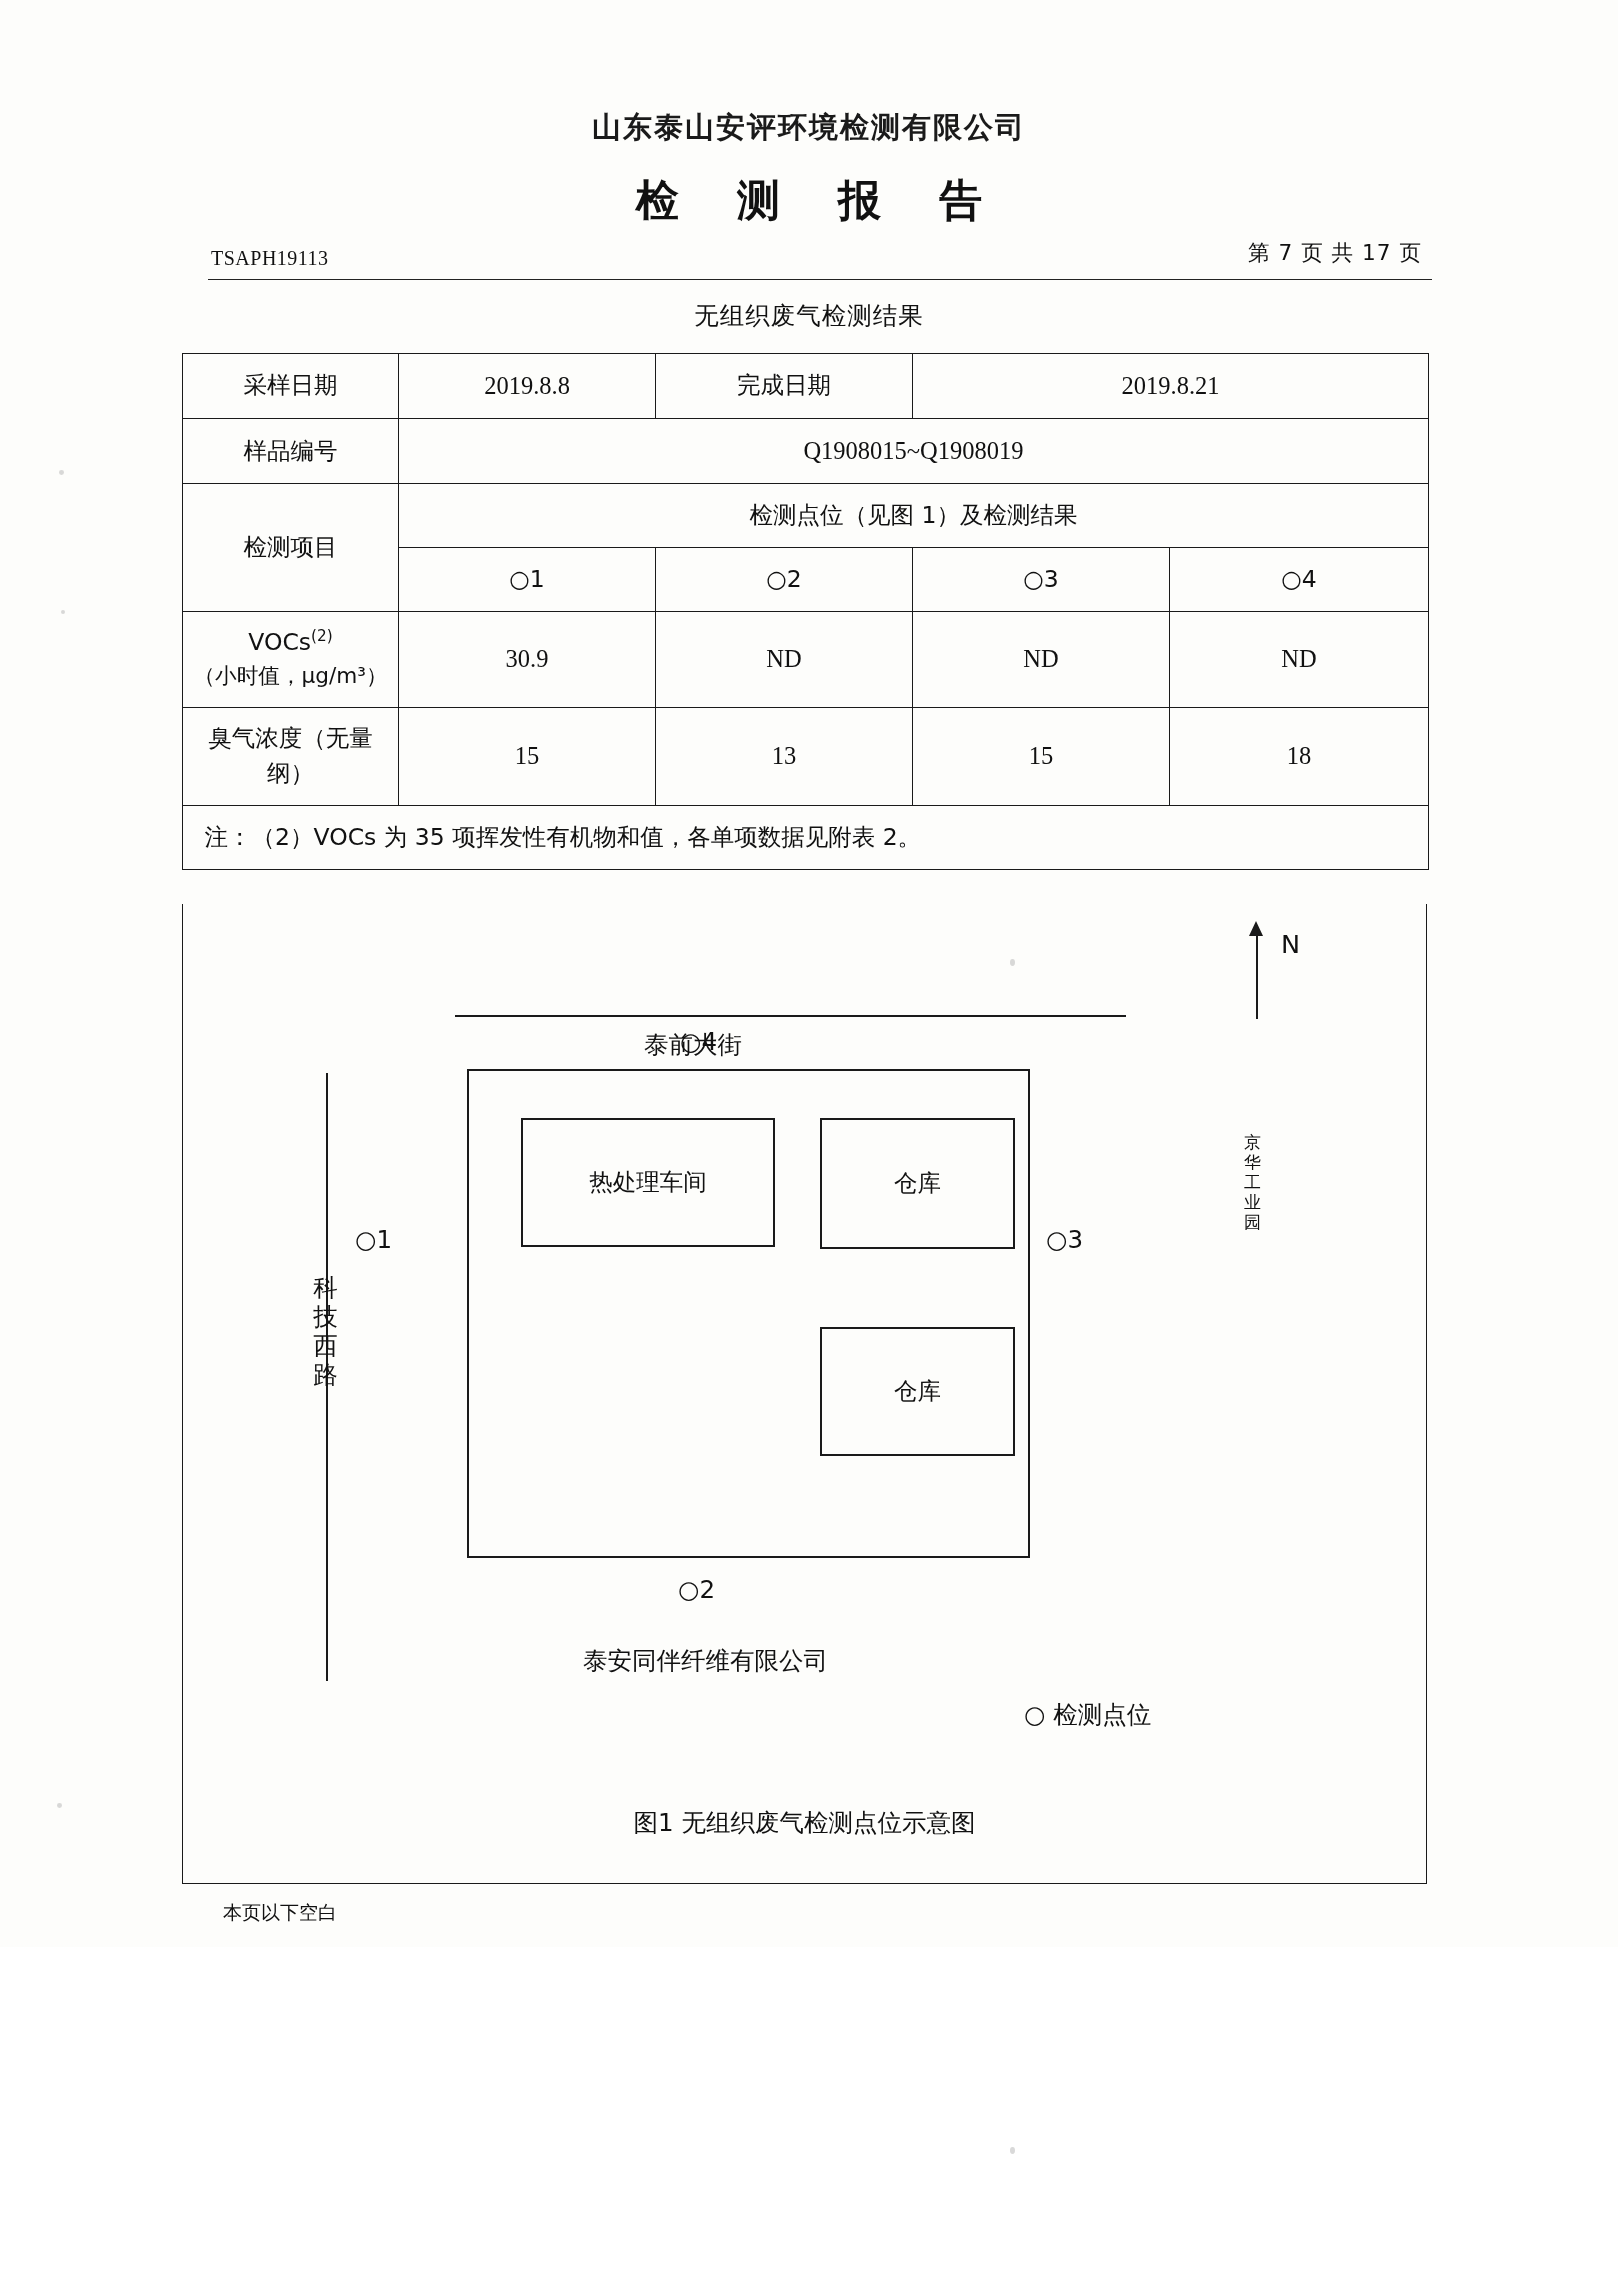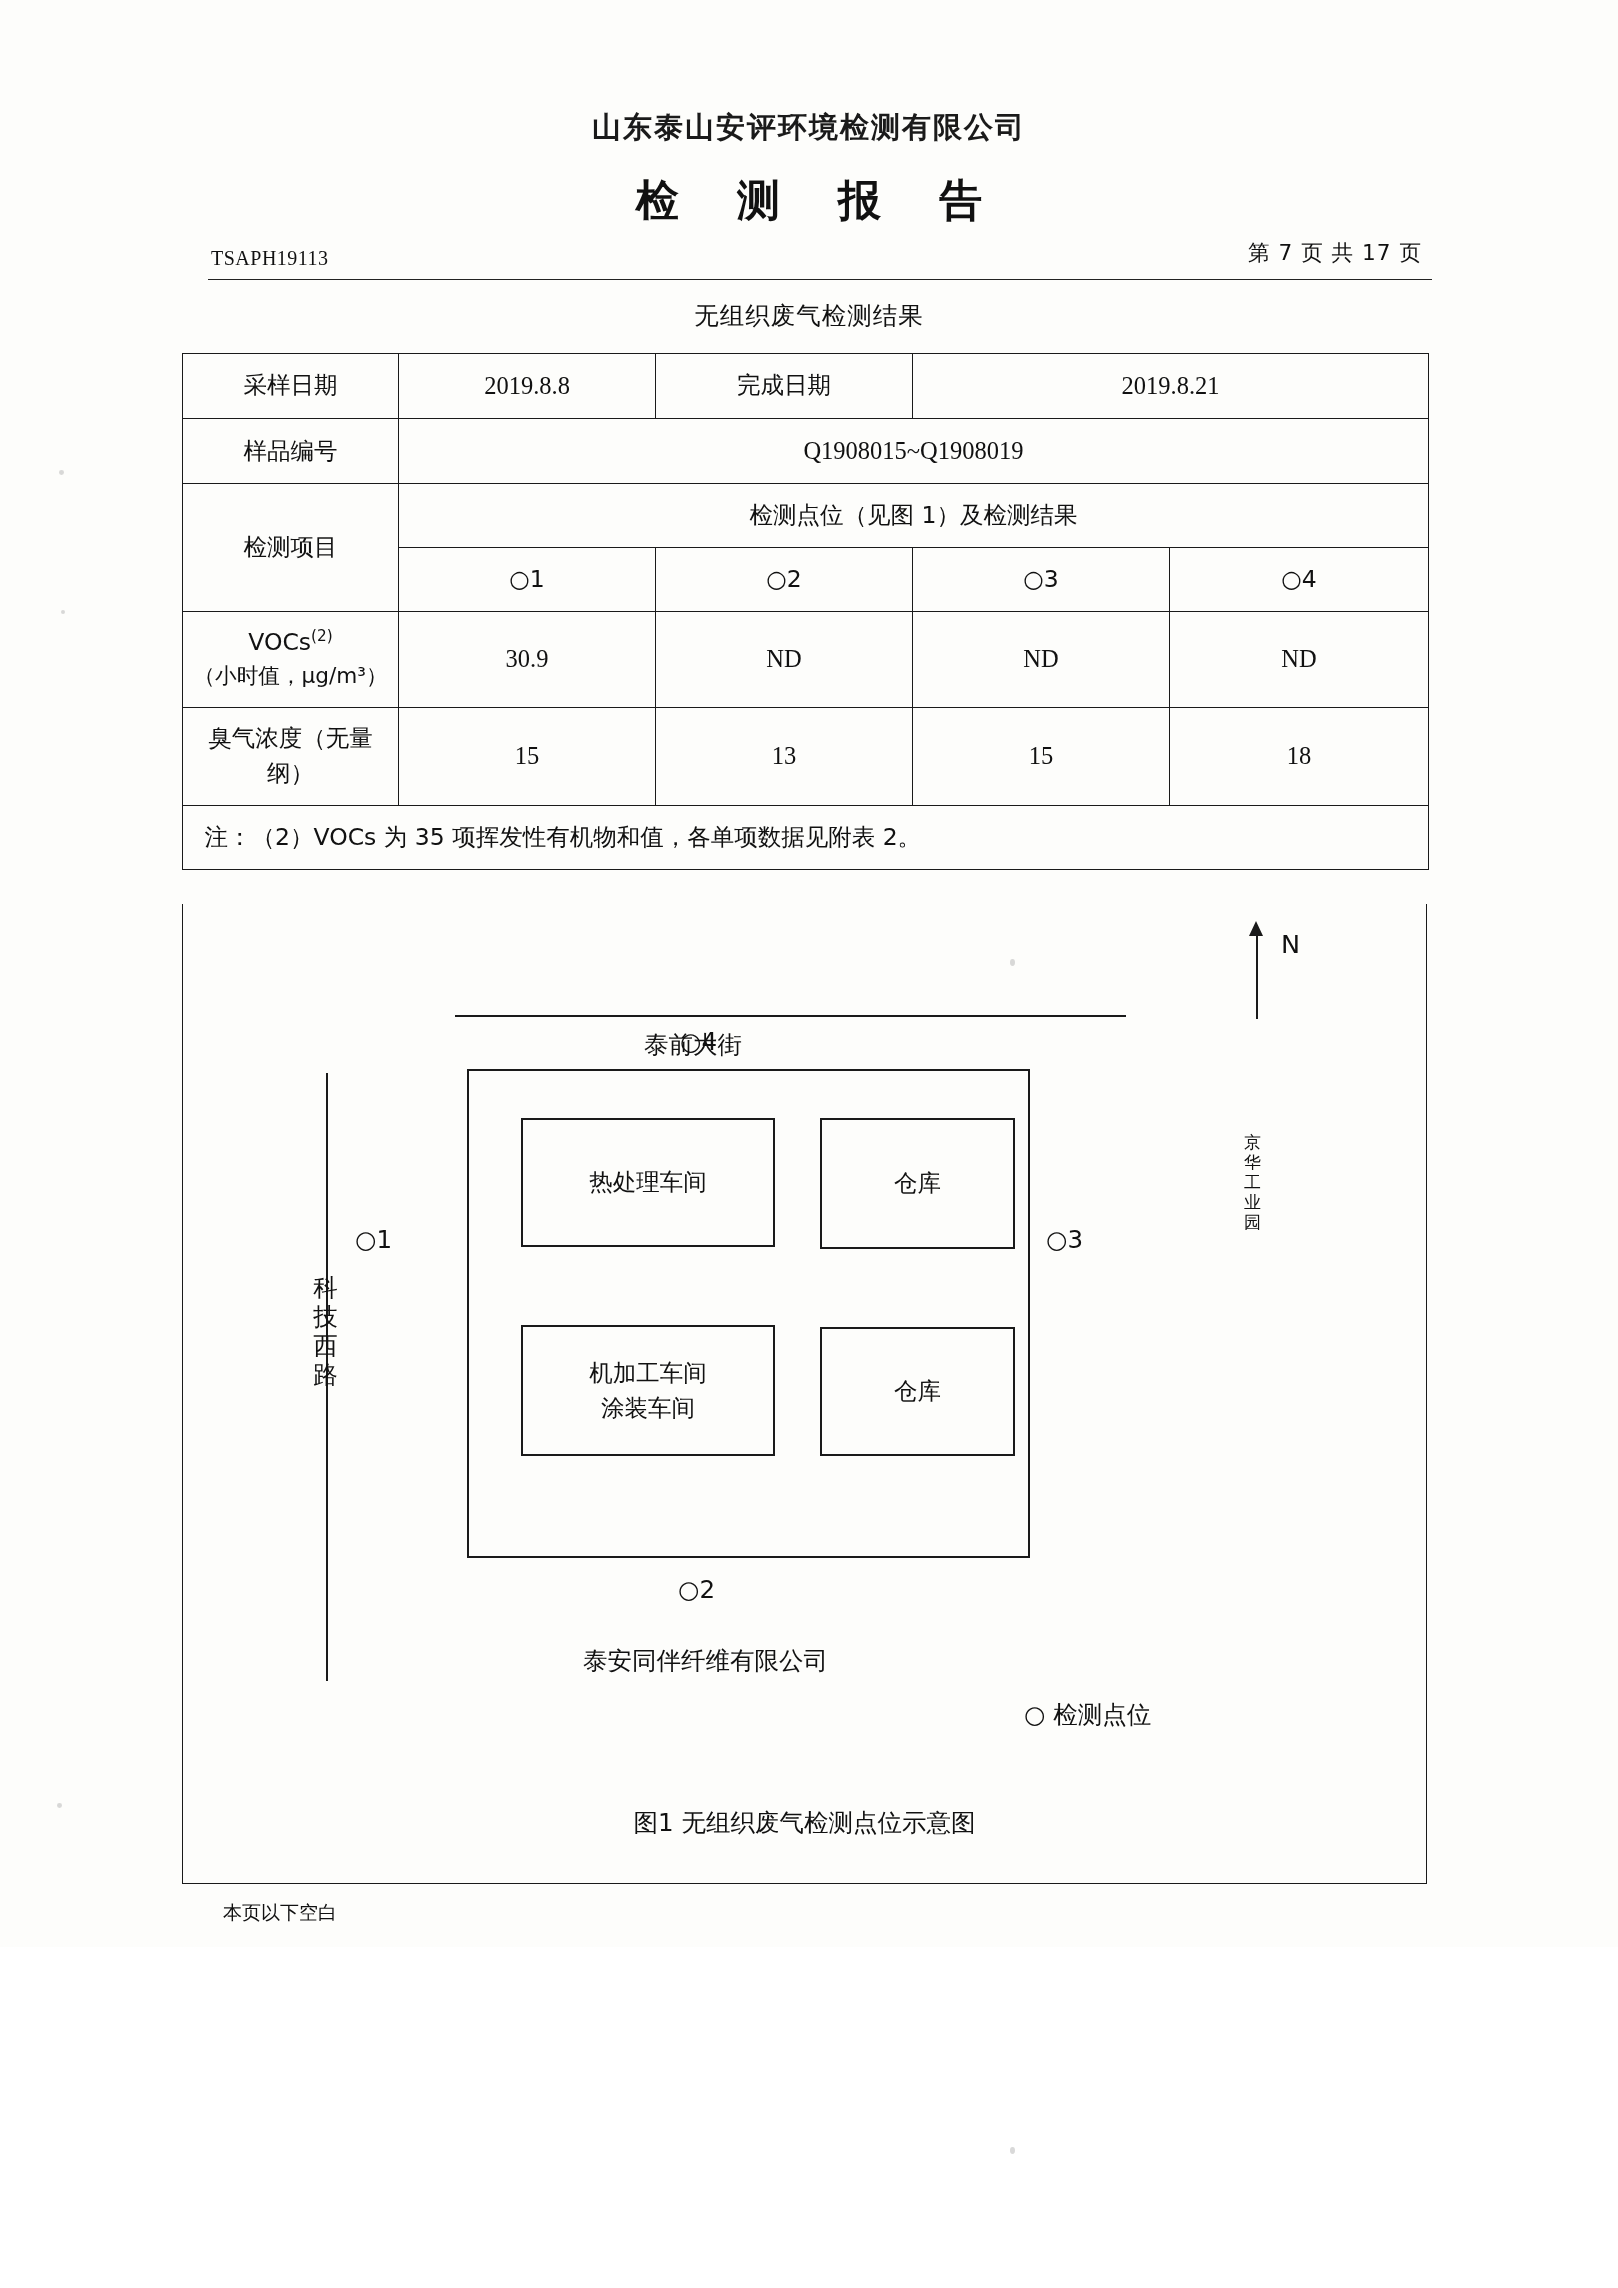--- a/index.html
+++ b/index.html
@@ -356,24 +356,20 @@
       <div class="park-right-label">京华工业园</div>
 
       <div class="plant"></div>
 
       <div class="workshop ws1">
         <span>热处理车间</span>
       </div>
       <div class="workshop ws2">
         <span>仓库</span>
       </div>
-      <div class="workshop ws3">
-        <span>机加工车间</span>
-        <span>涂装车间</span>
-      </div>
       <div class="workshop ws4">
         <span>仓库</span>
       </div>
 
       <div class="point pt1">○1</div>
       <div class="point pt2">○2</div>
       <div class="point pt3">○3</div>
       <div class="point pt4">○4</div>
 
       <div class="company-caption">泰安同伴纤维有限公司</div>

